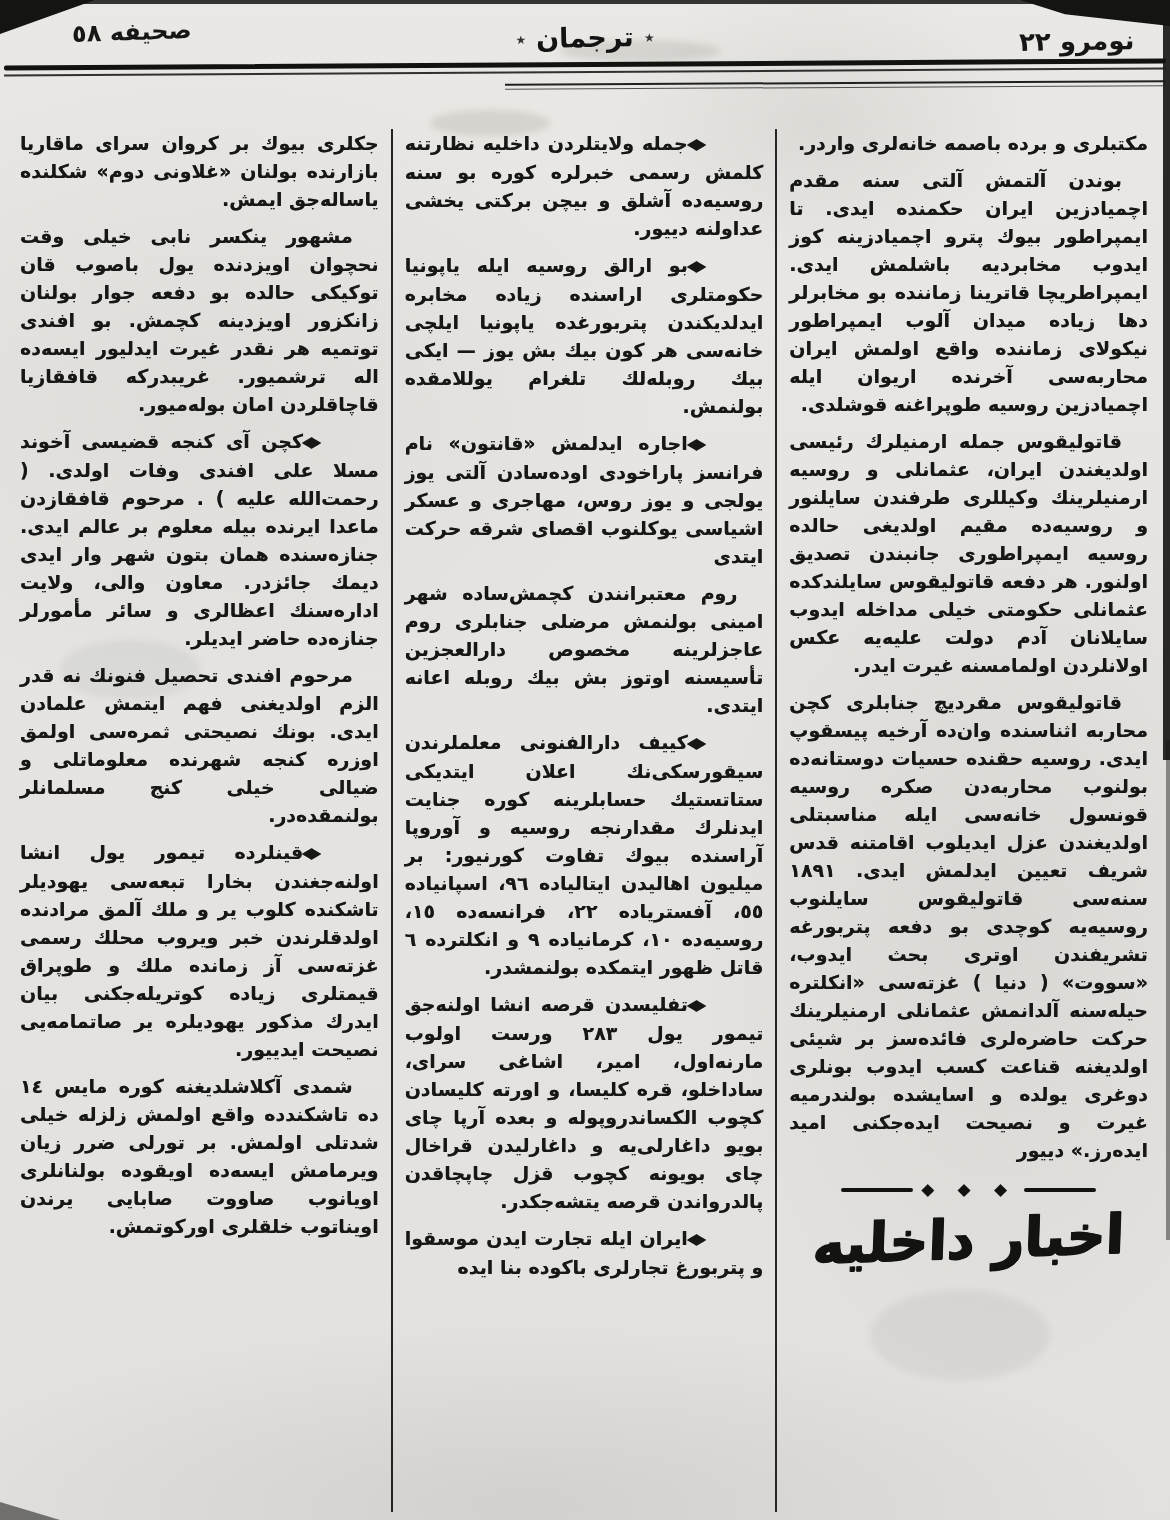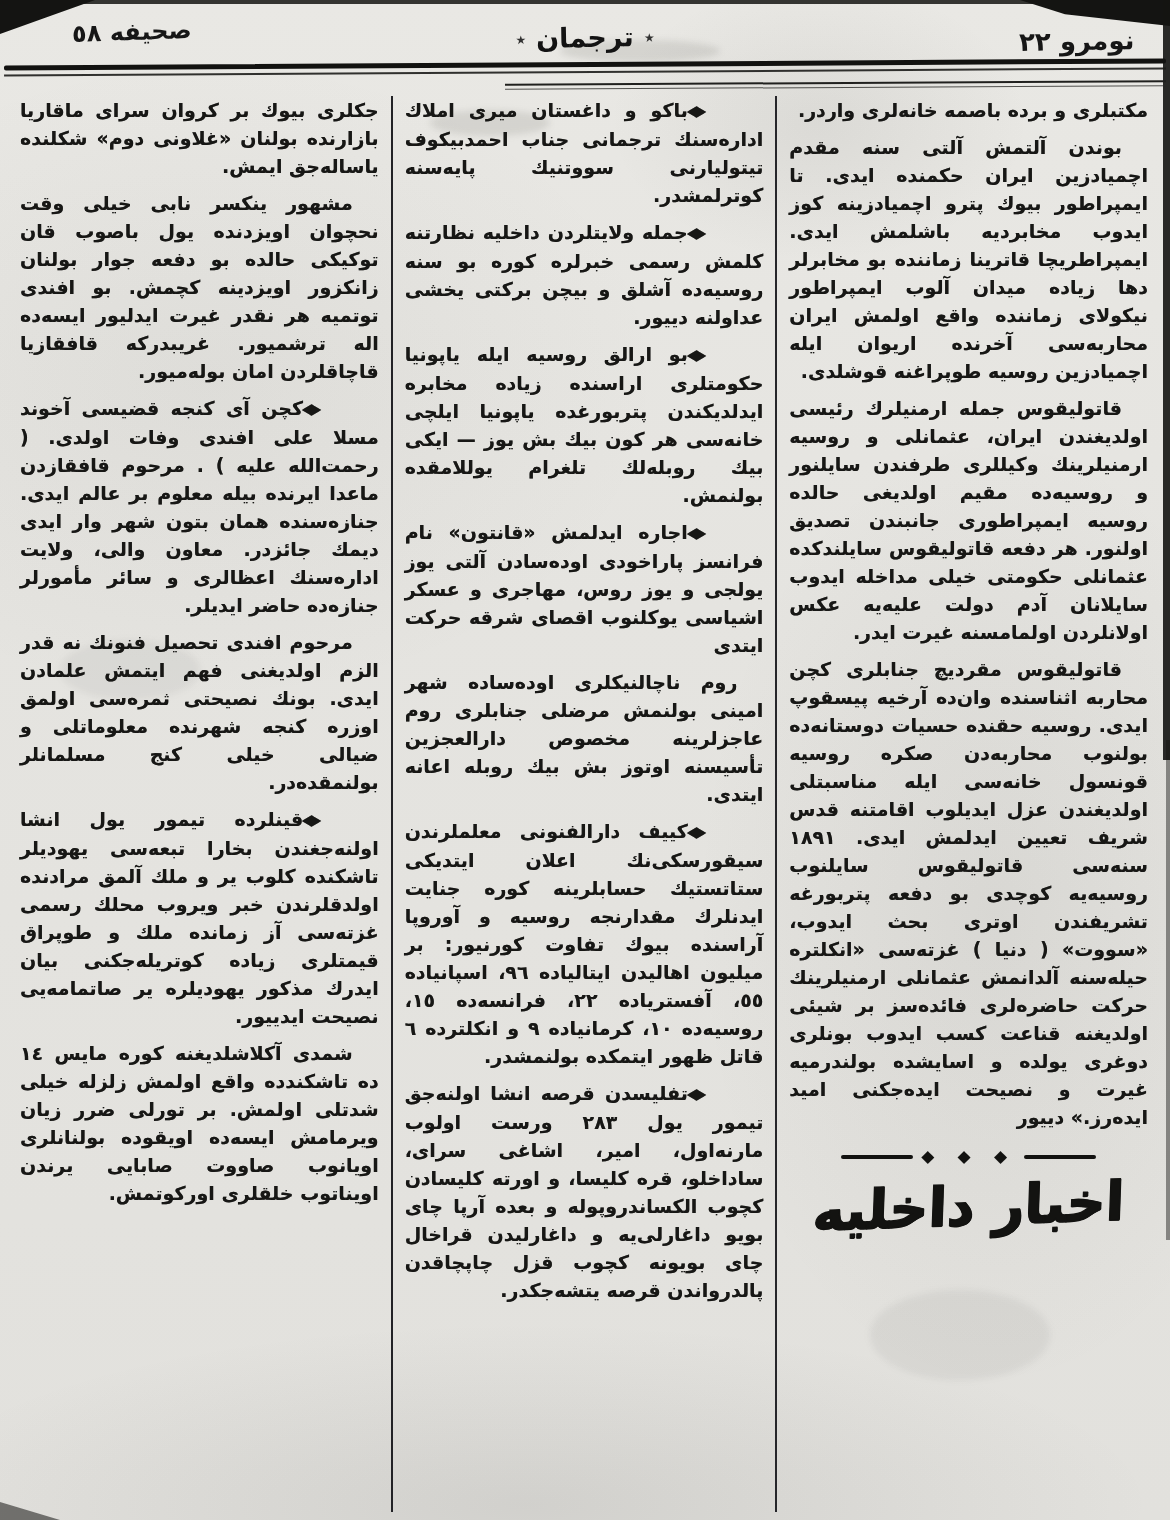--- a/index.html
+++ b/index.html
@@ -42,21 +42,21 @@
   
   .rule-main{position:absolute;top:62px;left:4px;right:4px;transform:rotate(-.35deg);}
   .rule-main .r1{height:5px;background:#121210;border-radius:2px;}
   .rule-main .r2{height:2px;background:#1c1c1a;margin-top:4px;opacity:.9;}
   .rule-sub{position:absolute;top:82px;left:505px;right:4px;transform:rotate(-.3deg);}
   .rule-sub .r1{height:2px;background:#20201e;}
   .rule-sub .r2{height:1px;background:#2a2a28;margin-top:3px;opacity:.8;}
 
   
   .cols{position:absolute;top:96px;left:8px;right:10px;bottom:8px;display:flex;direction:rtl;}
-  .col{flex:1 1 0;padding:0 12px;overflow:hidden;color:#171715;}
+  .col{flex:1 1 0;padding:0 12px;overflow:hidden;color:#171715;margin-top:33px;}
   .col-right{border-left:2px solid #26262a;}
   .col-middle{border-left:2px solid #222226;}
   .col p{margin:0 0 9px 0;font-size:19px;line-height:28px;font-weight:700;text-align:justify;text-justify:inter-word;direction:rtl;text-shadow:0 0 .5px rgba(0,0,0,.55);}
   .col p.ind{text-indent:26px;}
   .bullet{display:inline-block;transform:scaleX(1.7);margin-left:12px;font-size:15px;vertical-align:1px;}
 
   
   .divider{display:flex;align-items:center;justify-content:center;margin:16px 10px 8px;direction:ltr;}
   .divider .bar{height:4px;background:#121210;flex:0 0 72px;border-radius:2px;}
   .divider .dias{font-size:17px;letter-spacing:9px;padding:0 8px;color:#121210;transform:translateY(-1px);}
@@ -109,27 +109,27 @@
     <p class="ind"><span>قاتولیقوس مقردیچ جنابلری كچن محاربه اثناسنده وان‌ده آرخیه پیسقوپ ایدی. روسیه حقنده حسیات دوستانه‌ده بولنوب محاربه‌دن صكره روسیه قونسول خانه‌سی ایله مناسبتلی اولدیغندن عزل ایدیلوب اقامتنه قدس شریف تعیین ایدلمش ایدی. ١٨٩١ سنه‌سی قاتولیقوس سایلنوب روسیه‌یه كوچدی بو دفعه پتربورغه تشریفندن اوتری بحث ایدوب، «سووت» ( دنیا ) غزته‌سی «انكلتره حیله‌سنه آلدانمش عثمانلی ارمنیلرینك حركت حاضره‌لری فائده‌سز بر شیئی اولدیغنه قناعت كسب ایدوب بونلری دوغری یولده و اسایشده بولندرمیه غیرت و نصیحت ایده‌جكنی امید ایده‌رز.» دییور</span></p>
     <div class="divider">
       <div class="bar"></div>
       <div class="dias">◆ ◆ ◆</div>
       <div class="bar"></div>
     </div>
     <div class="section-header">اخبار داخليه</div>
   </div>
 
   <div class="col col-middle">
-    <p class="ind"><span class="bullet">◆</span><span>باكو و داغستان میری املاك اداره‌سنك ترجمانی جناب احمدبیكوف تیتولیارنی سووتنیك پایه‌سنه كوترلمشدر.</span></p>
     <p class="ind"><span class="bullet">◆</span><span>جمله ولایتلردن داخلیه نظارتنه كلمش رسمی خبرلره كوره بو سنه روسیه‌ده آشلق و بیچن بركتی یخشی عداولنه دییور.</span></p>
     <p class="ind"><span class="bullet">◆</span><span>بو ارالق روسیه ایله یاپونیا حكومتلری اراسنده زیاده مخابره ایدلدیكندن پتربورغده یاپونیا ایلچی خانه‌سی هر كون بیك بش یوز — ایكی بیك روبله‌لك تلغرام یوللامقده بولنمش.</span></p>
     <p class="ind"><span class="bullet">◆</span><span>اجاره ایدلمش «قانتون» نام فرانسز پاراخودی اوده‌سادن آلتی یوز یولجی و یوز روس، مهاجری و عسكر اشیاسی یوكلنوب اقصای شرقه حركت ایتدی</span></p>
-    <p class="ind"><span>روم ناچالنیكلری اوده‌ساده شهر امینی بولنمش مرضلی جنابلری روم عاجزلرینه مخصوص دارالعجزین تأسیسنه اوتوز بش بیك روبله اعانه ایتدی.</span></p>
+    <p class="ind"><span>روم معتبرانندن كچمش‌ساده شهر امینی بولنمش مرضلی جنابلری روم عاجزلرینه مخصوص دارالعجزین تأسیسنه اوتوز بش بیك روبله اعانه ایتدی.</span></p>
     <p class="ind"><span class="bullet">◆</span><span>كییف دارالفنونی معلملرندن سیقورسكی‌نك اعلان ایتدیكی ستاتستیك حسابلرینه كوره جنایت ایدنلرك مقدارنجه روسیه و آوروپا آراسنده بیوك تفاوت كورنیور: بر میلیون اهالیدن ایتالیاده ٩٦، اسپانیاده ٥٥، آفستریاده ٢٢، فرانسه‌ده ١٥، روسیه‌ده ١٠، كرمانیاده ٩ و انكلترده ٦ قاتل ظهور ایتمكده بولنمشدر.</span></p>
     <p class="ind"><span class="bullet">◆</span><span>تفلیسدن قرصه انشا اولنه‌جق تیمور یول ٢٨٣ ورست اولوب مارنه‌اول، امیر، اشاغی سرای، ساداخلو، قره كلیسا، و اورته كلیسادن كچوب الكساندروپوله و بعده آرپا چای بویو داغارلی‌یه و داغارلیدن قراخال چای بویونه كچوب قزل چاپچاقدن پالدرواندن قرصه یتشه‌جكدر.</span></p>
+    <p class="ind"><span class="bullet">◆</span><span>ایران ایله تجارت ایدن موسقوا و پتربورغ تجارلری باكوده بنا ایده</span></p>
   </div>
 
   <div class="col col-left">
     <p><span>جكلری بیوك بر كروان سرای ماقاریا بازارنده بولنان «غلاونی دوم» شكلنده یاساله‌جق ایمش.</span></p>
     <p class="ind"><span>مشهور ینكسر نابی خیلی وقت نحچوان اویزدنده یول باصوب قان توكیكی حالده بو دفعه جوار بولنان زانكزور اویزدینه كچمش. بو افندی توتمیه هر نقدر غیرت ایدلیور ایسه‌ده اله ترشمیور. غریبدركه قافقازیا قاچاقلردن امان بوله‌میور.</span></p>
     <p class="ind"><span class="bullet">◆</span><span>كچن آی كنجه قضیسی آخوند مسلا علی افندی وفات اولدی. ( رحمت‌الله علیه ) . مرحوم قافقازدن ماعدا ایرنده بیله معلوم بر عالم ایدی. جنازه‌سنده همان بتون شهر وار ایدی دیمك جائزدر. معاون والی، ولایت اداره‌سنك اعظالری و سائر مأمورلر جنازه‌ده حاضر ایدیلر.</span></p>
     <p class="ind"><span>مرحوم افندی تحصیل فنونك نه قدر الزم اولدیغنی فهم ایتمش علمادن ایدی. بونك نصیحتی ثمره‌سی اولمق اوزره كنجه شهرنده معلوماتلی و ضیالی خیلی كنج مسلمانلر بولنمقده‌در.</span></p>
     <p class="ind"><span class="bullet">◆</span><span>قینلرده تیمور یول انشا اولنه‌جغندن بخارا تبعه‌سی یهودیلر تاشكنده كلوب یر و ملك آلمق مرادنده اولدقلرندن خبر ویروب محلك رسمی غزته‌سی آز زمانده ملك و طوپراق قیمتلری زیاده كوتریله‌جكنی بیان ایدرك مذكور یهودیلره یر صاتمامه‌یی نصیحت ایدییور.</span></p>
     <p class="ind"><span>شمدی آكلاشلدیغنه كوره مایس ١٤ ده تاشكندده واقع اولمش زلزله خیلی شدتلی اولمش. بر تورلی ضرر زیان ویرمامش ایسه‌ده اویقوده بولنانلری اویانوب صاووت صابایی یرندن اویناتوب خلقلری اوركوتمش.</span></p>
   </div>

